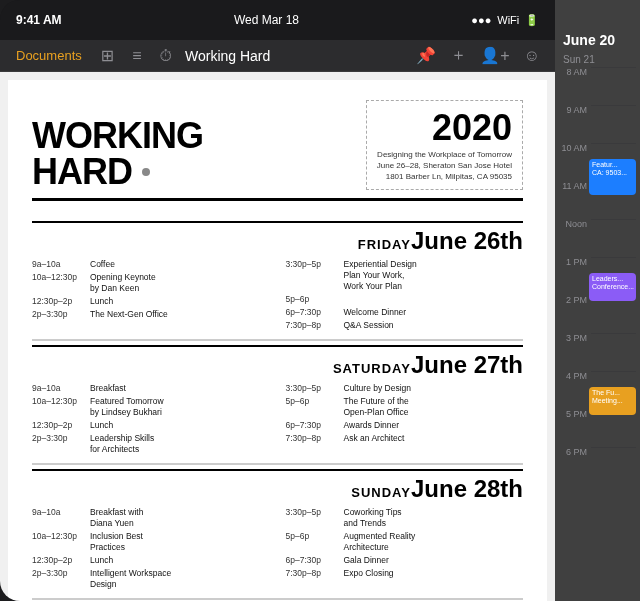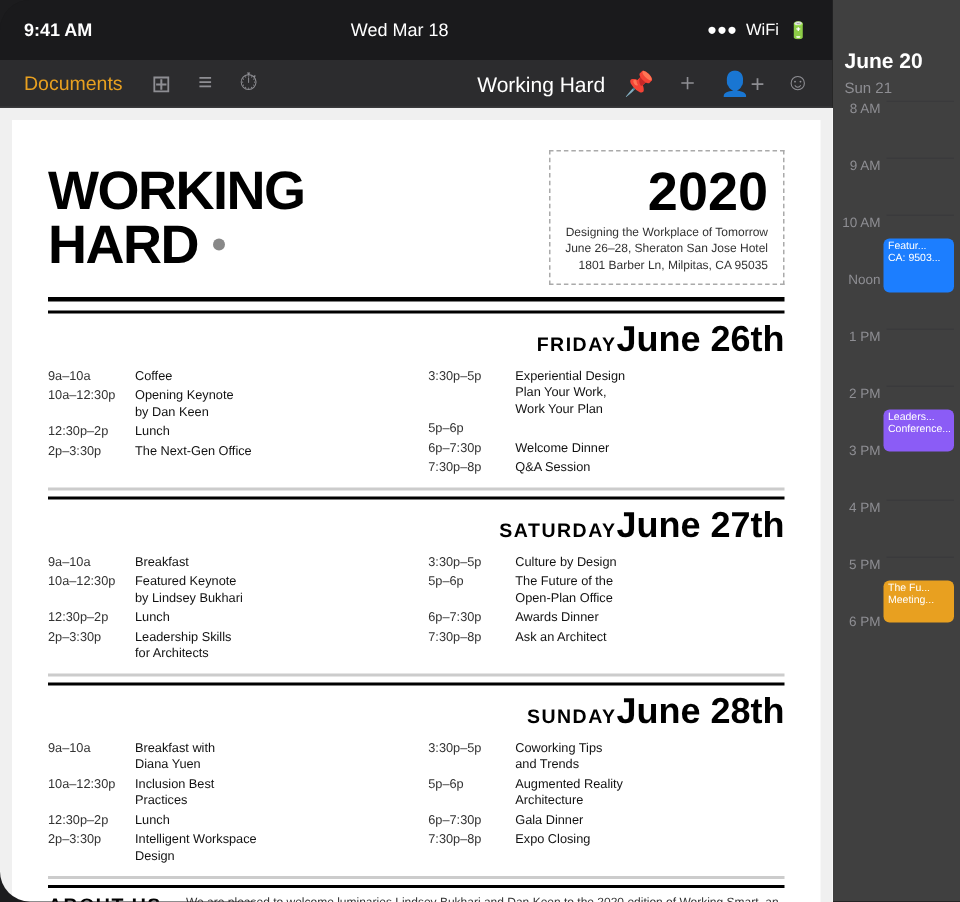--- a/index.html
+++ b/index.html
@@ -75,21 +75,21 @@
       color: #8e8e93;
       font-size: 16px;
       cursor: pointer;
       padding: 4px 5px;
     }
     .toolbar-title {
       color: white;
       font-size: 14px;
       font-weight: 500;
       flex: 1;
-      text-align: right;
+      text-align: left;
     }
     .toolbar-right {
       display: flex;
       align-items: center;
       gap: 4px;
     }
 
     
     .doc-area {
       flex: 1;
@@ -102,22 +102,22 @@
     .doc-page {
       background: white;
       padding: 20px 24px 16px;
       min-height: 520px;
       position: relative;
     }
 
     
     .doc-header {
       display: flex;
-      align-items: center;
-      margin-bottom: 6px;
+      align-items: flex-end;
+      margin-bottom: 20px;
       border-bottom: 3px solid black;
       padding-bottom: 8px;
     }
     .doc-title-left {
       flex: 1;
     }
     .doc-title-main {
       font-size: 36px;
       font-weight: 900;
       line-height: 1.0;
@@ -394,21 +394,21 @@
               <span class="day-date">June 27th</span>
             </div>
             <div class="schedule-grid">
               <div class="schedule-col">
                 <div class="schedule-row">
                   <span class="time-slot">9a–10a</span>
                   <span class="event-name" style="white-space: pre-line;">Breakfast</span>
                 </div>
                 <div class="schedule-row">
                   <span class="time-slot">10a–12:30p</span>
-                  <span class="event-name" style="white-space: pre-line;">Featured Keynote
+                  <span class="event-name" style="white-space: pre-line;">Featured Tomorrow
 by Lindsey Bukhari</span>
                 </div>
                 <div class="schedule-row">
                   <span class="time-slot">12:30p–2p</span>
                   <span class="event-name" style="white-space: pre-line;">Lunch</span>
                 </div>
                 <div class="schedule-row">
                   <span class="time-slot">2p–3:30p</span>
                   <span class="event-name" style="white-space: pre-line;">Leadership Skills
 for Architects</span>
@@ -505,20 +505,24 @@
       </div>
       <div class="cal-time-row">
         <span class="cal-time-label">9 AM</span>
         <div class="cal-line"></div>
       </div>
       <div class="cal-time-row">
         <span class="cal-time-label">10 AM</span>
         <div class="cal-line"></div>
       </div>
       <div class="cal-time-row">
+        <span class="cal-time-label">11 AM</span>
+        <div class="cal-line"></div>
+      </div>
+      <div class="cal-time-row">
         <span class="cal-time-label">Noon</span>
         <div class="cal-line"></div>
       </div>
       <div class="cal-time-row">
         <span class="cal-time-label">1 PM</span>
         <div class="cal-line"></div>
       </div>
       <div class="cal-time-row">
         <span class="cal-time-label">2 PM</span>
         <div class="cal-line"></div>

